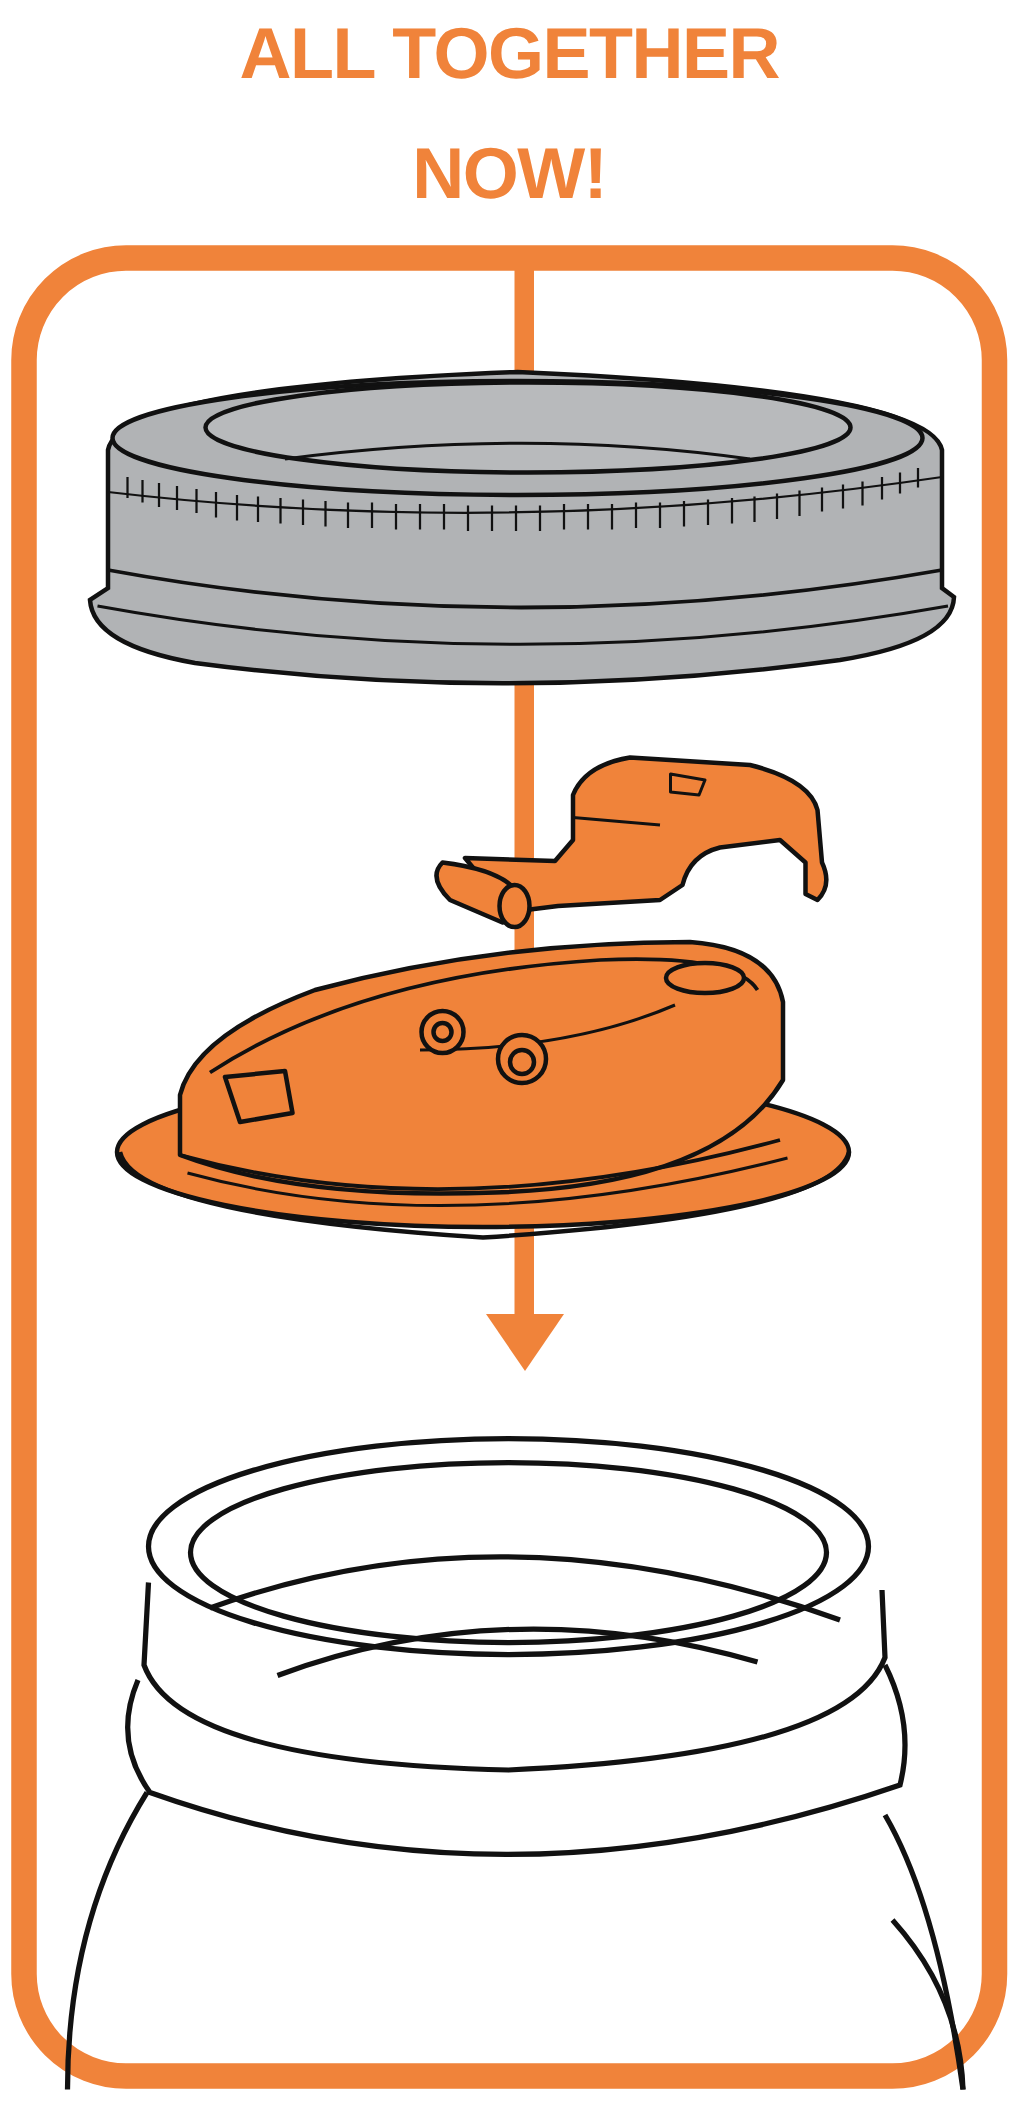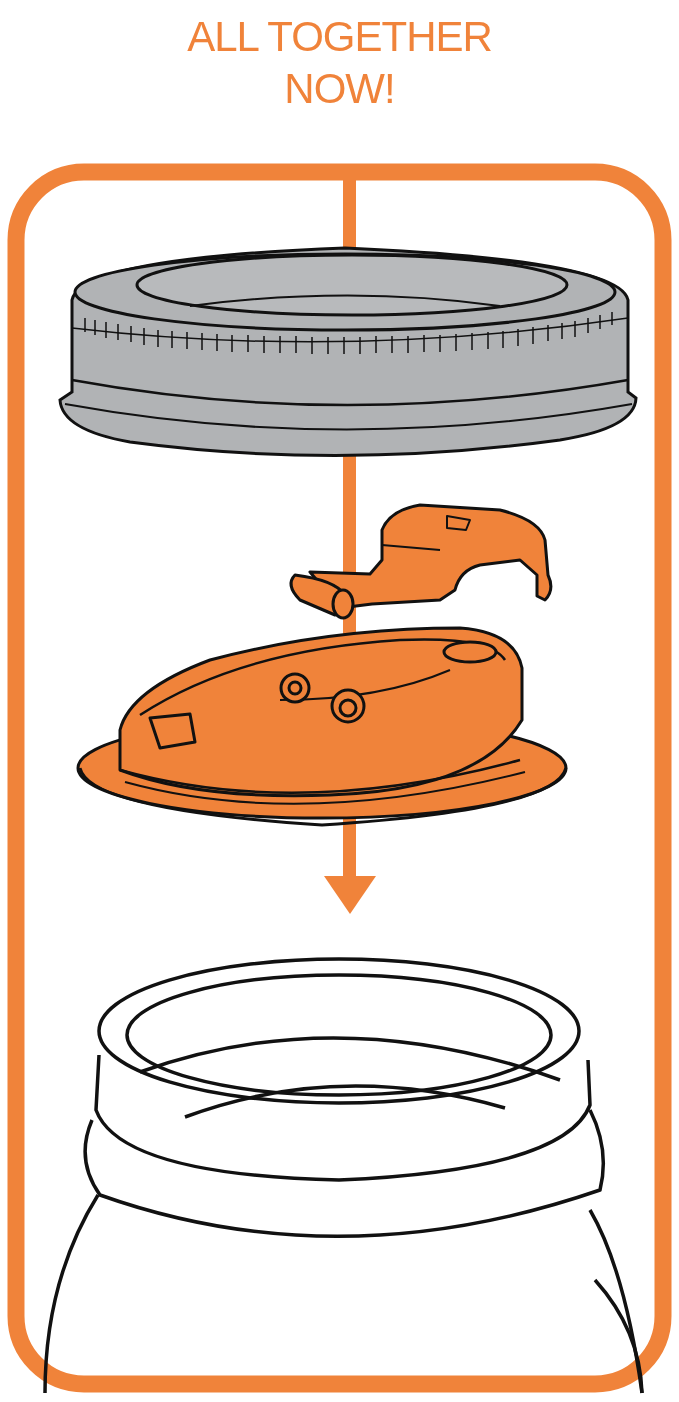--- a/index.html
+++ b/index.html
@@ -1,19 +1,19 @@
 <!DOCTYPE html>
 <html><head>
 <meta charset="utf-8">
 <style>
   html,body{margin:0;padding:0;background:#fff;}
   body{width:679px;height:1402px;position:relative;overflow:hidden;font-family:"Liberation Sans",sans-serif;}
-  .title{position:absolute;left:0;width:679px;text-align:center;color:#f0833a;font-weight:normal;font-size:42px;line-height:66px;letter-spacing:-1px;}
+  .title{position:absolute;left:0;width:679px;text-align:center;color:#f0833a;font-weight:bold;font-size:48px;line-height:66px;letter-spacing:-1px;}
   #t1{top:4px;}
-  #t2{top:56px;}
+  #t2{top:84px;}
   svg{position:absolute;left:0;top:0;}
 </style>
 </head>
 <body>
 
 <div class="title" id="t1">ALL TOGETHER</div>
 <div class="title" id="t2">NOW!</div>
 
 <svg width="679" height="1402" viewBox="0 0 679 1402">
 

